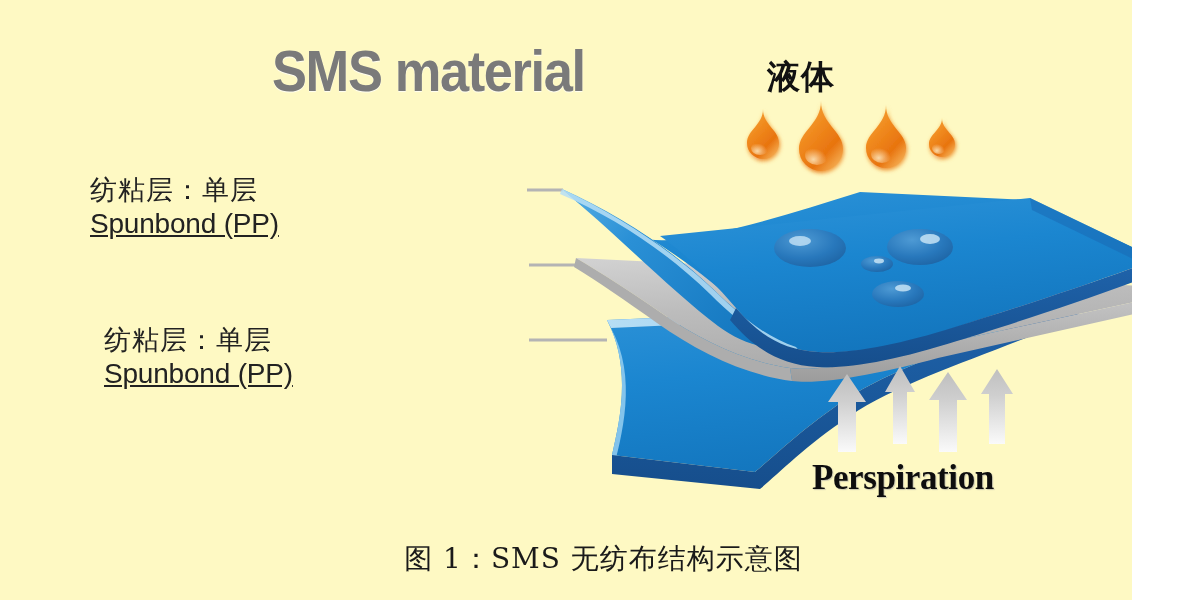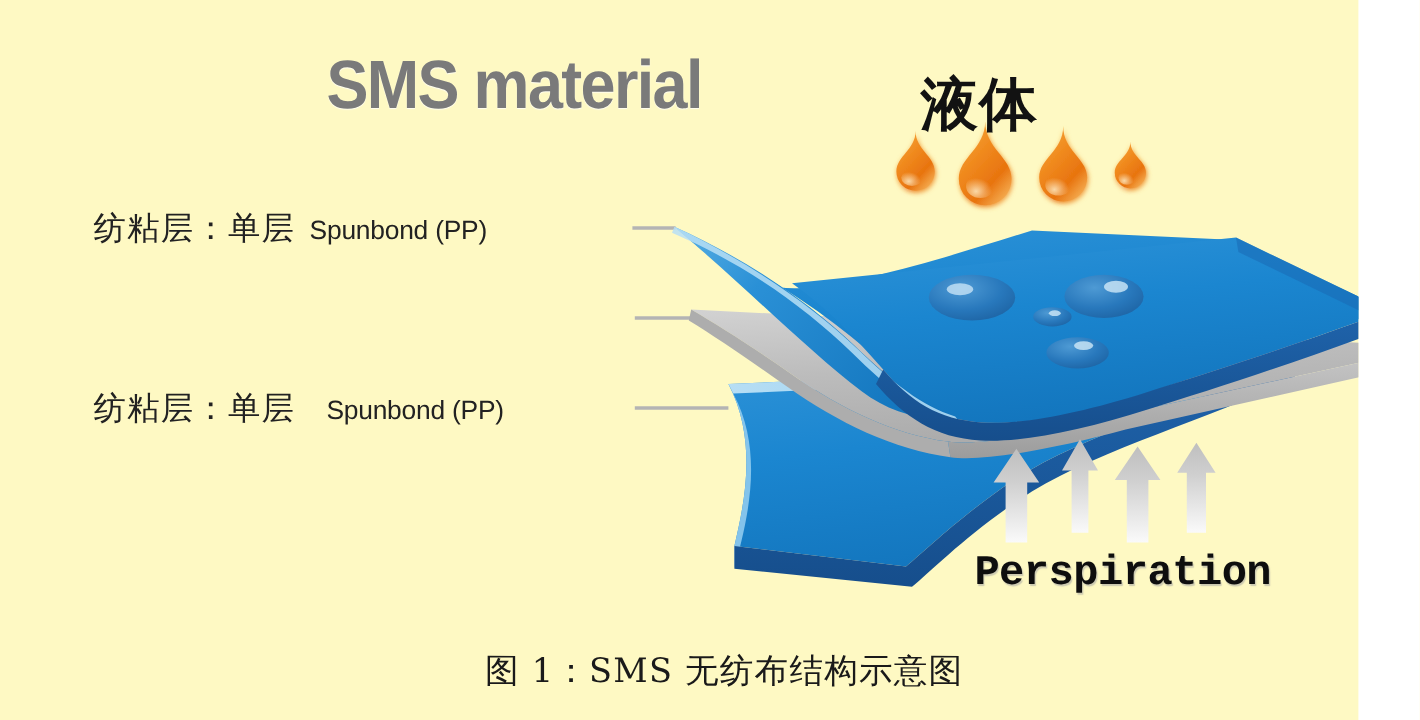--- a/index.html
+++ b/index.html
@@ -30,59 +30,61 @@
     transform: scaleX(0.92);
     transform-origin: left top;
     text-shadow: 0 1px 1px rgba(255,255,255,.8);
   }
   
   #liquid-label {
     position: absolute;
     left: 767px;
     top: 55px;
     font-family: "DejaVu Sans", "Liberation Sans", sans-serif;
-    font-size: 48px;
+    font-size: 33px;
     font-weight: 700;
     color: #121212;
     letter-spacing: 1px;
     white-space: nowrap;
   }
   
   #perspiration-label {
     position: absolute;
     left: 812px;
     top: 458px;
-    font-family: Liberation Mono, monospace;
+    font-family: Liberation Serif, serif;
     font-size: 35px;
     font-weight: 700;
     color: #0e0e0e;
     letter-spacing: -0.4px;
     white-space: nowrap;
     text-shadow: 1px 1px 1px rgba(160,160,160,.55);
   }
   
   .layer-label {
     position: absolute;
     display: flex;
     align-items: baseline;
     white-space: nowrap;
     color: #222222;
+    flex-direction: column;
   }
   .layer-label .cn {
     font-family: "DejaVu Sans", "Liberation Sans", sans-serif;
     font-size: 27px;
     font-weight: 400;
     letter-spacing: 1px;
   }
   .layer-label .en {
     font-family: "Liberation Sans", "DejaVu Sans", sans-serif;
-    font-size: 22px;
+    font-size: 28px;
     font-weight: 400;
     letter-spacing: -0.2px;
     margin-left: 12px;
+    text-decoration: underline;
   }
   #label-spunbond-top  { left: 78px;  top: 172px; }
   #label-meltblown     { left: 10px;  top: 247px; }
   #label-spunbond-bot  { left: 78px;  top: 322px; }
   #label-spunbond-bot .en { margin-left: 26px; }
 
   
   #figure-caption {
     position: absolute;
     left: 0;

